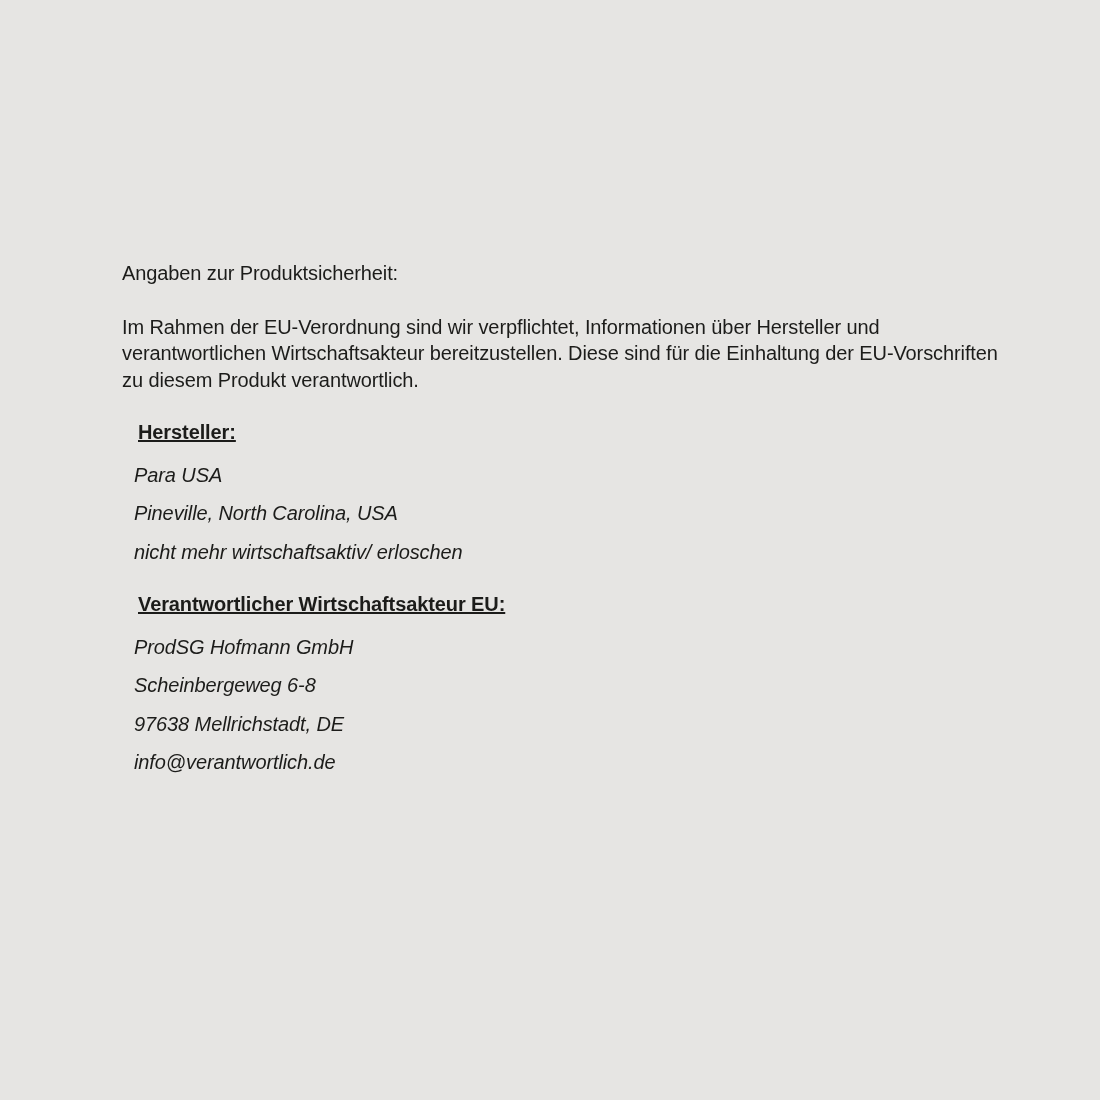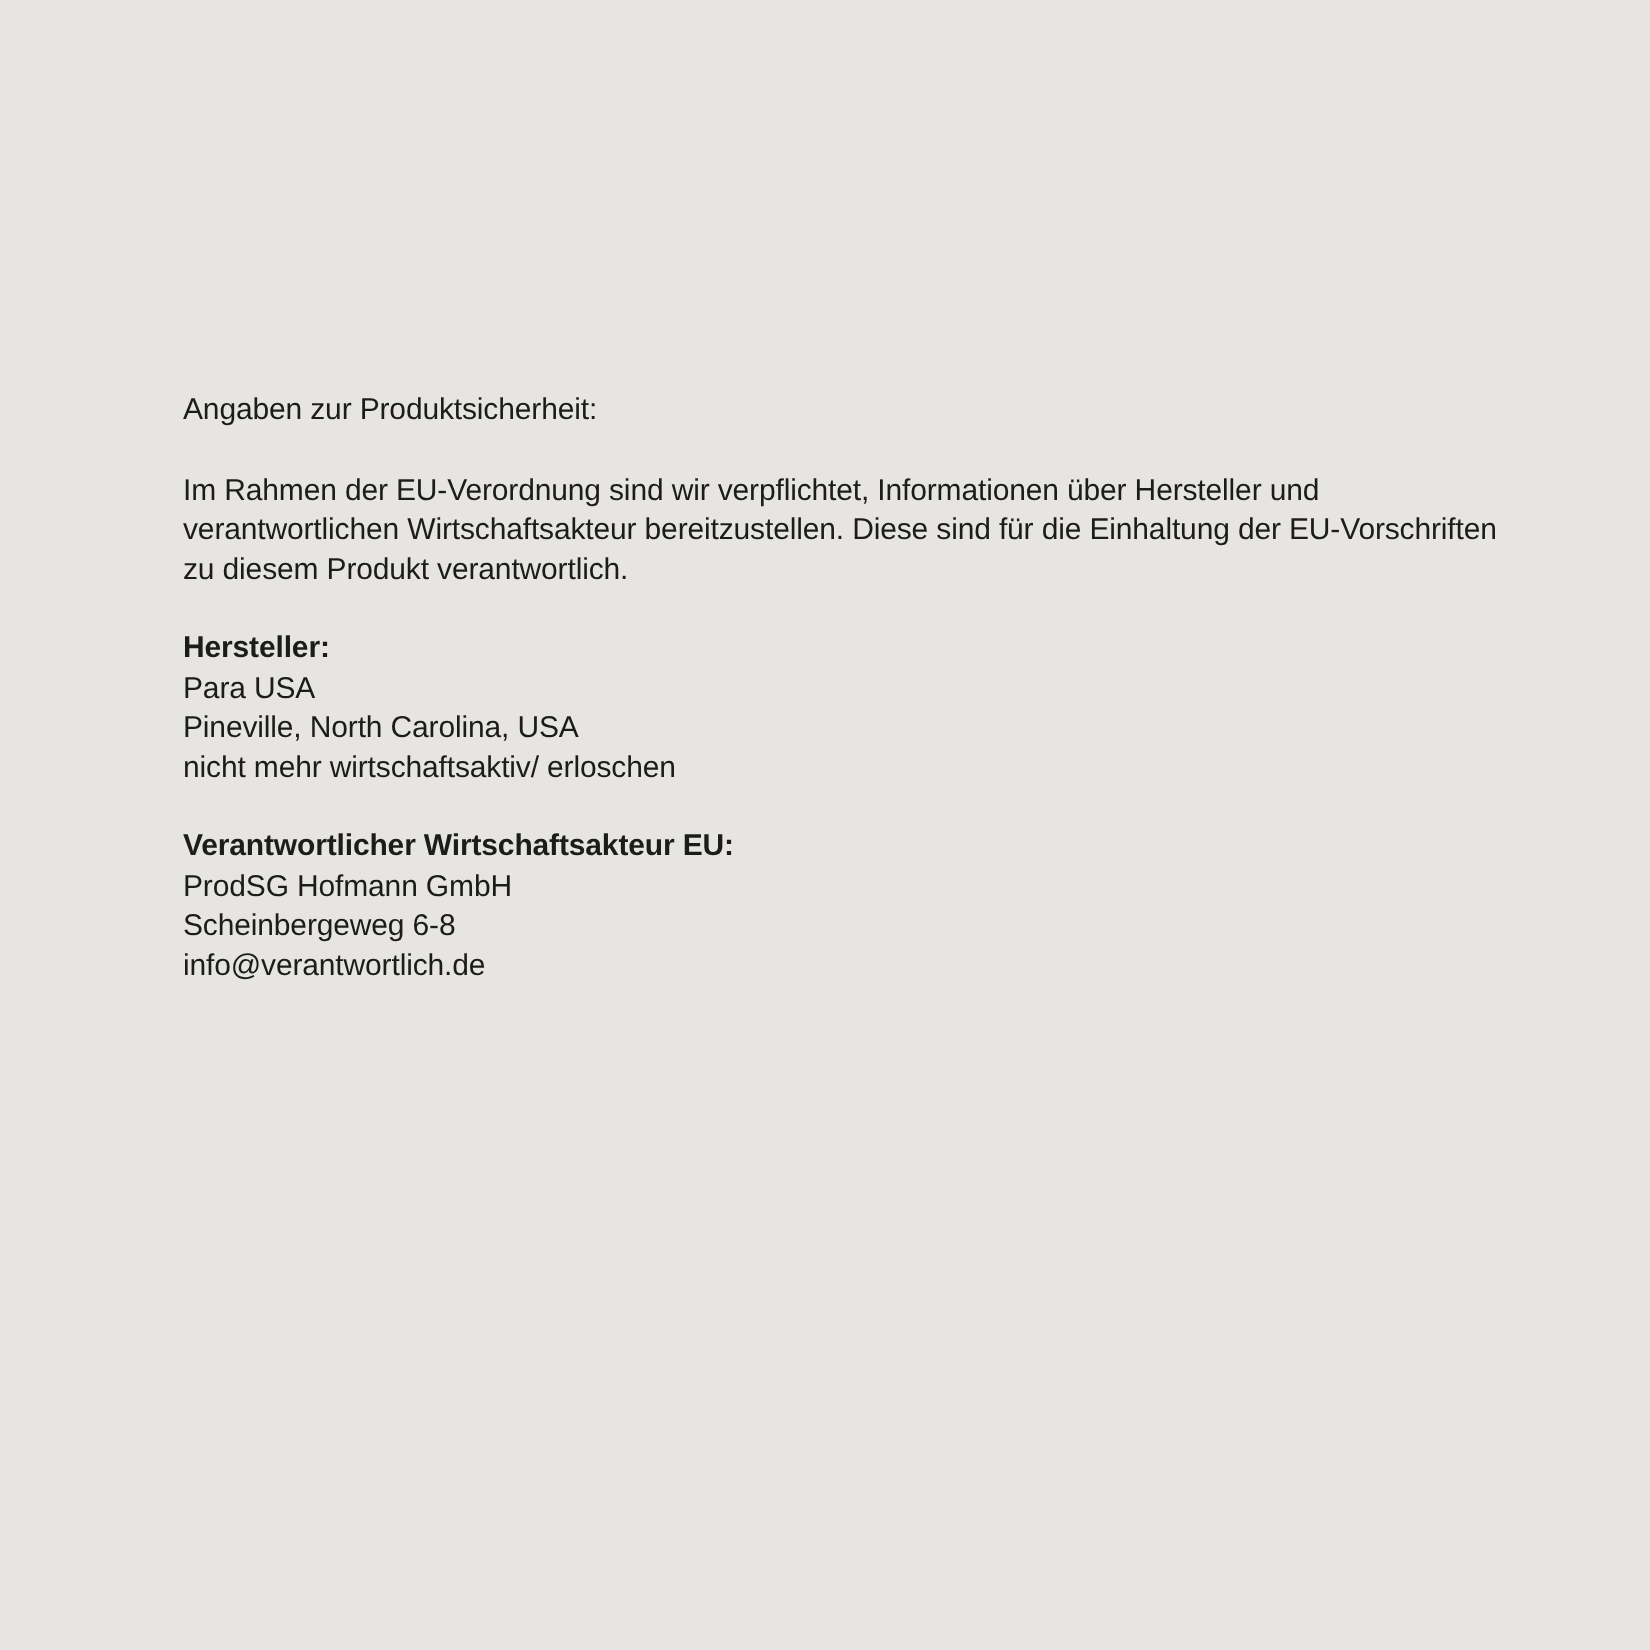--- a/index.html
+++ b/index.html
@@ -32,25 +32,27 @@
   }
   .para {
     margin: 0 0 26px 0;
   }
   .block {
     margin: 0 0 26px 0;
   }
   .block-heading {
     font-weight: 700;
     font-size: 20px;
-    margin: 0;
+    margin: 16px;
     line-height: 26.5px;
+    text-decoration: underline;
   }
   .line {
-    margin: 0;
+    margin: 12px;
+    font-style: italic;
   }
 </style>
 </head>
 <body>
 
 <div class="page">
 
   <h1 class="heading">Angaben zur Produktsicherheit:</h1>
 
   <p class="para">Im Rahmen der EU-Verordnung sind wir verpflichtet, Informationen über Hersteller und verantwortlichen Wirtschaftsakteur bereitzustellen. Diese sind für die Einhaltung der EU-Vorschriften zu diesem Produkt verantwortlich.</p>
@@ -60,16 +62,17 @@
     <h2 class="block-heading">Hersteller:</h2>
     <div class="line">Para USA</div>
     <div class="line">Pineville, North Carolina, USA</div>
     <div class="line">nicht mehr wirtschaftsaktiv/ erloschen</div>
   </div>
 
   <div class="block">
     <h2 class="block-heading">Verantwortlicher Wirtschaftsakteur EU:</h2>
     <div class="line">ProdSG Hofmann GmbH</div>
     <div class="line">Scheinbergeweg 6-8</div>
+    <div class="line">97638 Mellrichstadt, DE</div>
     <div class="line">info@verantwortlich.de</div>
   </div>
 
 </div>
 
 </body></html>

